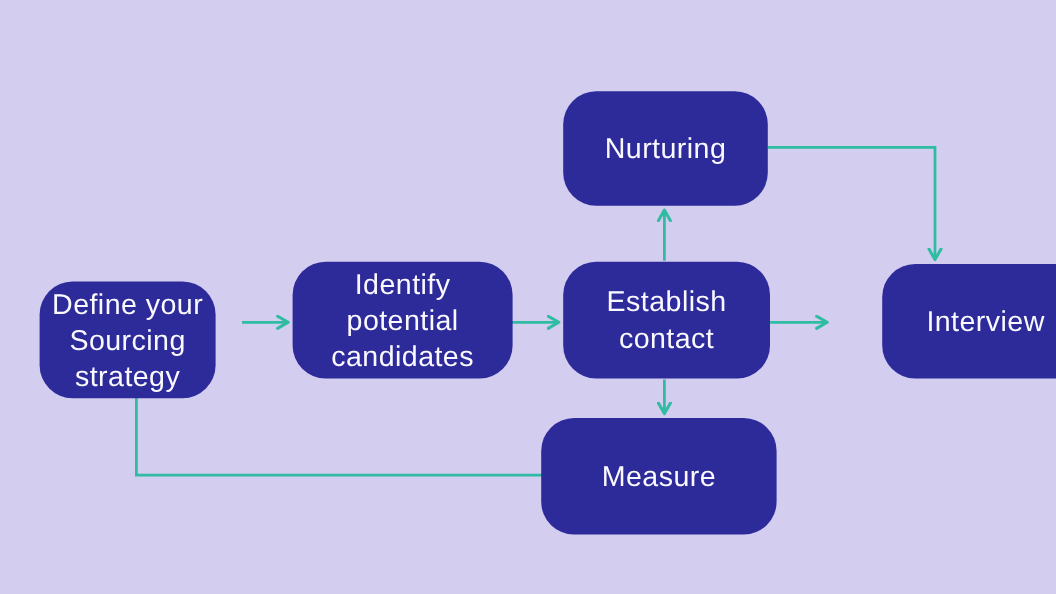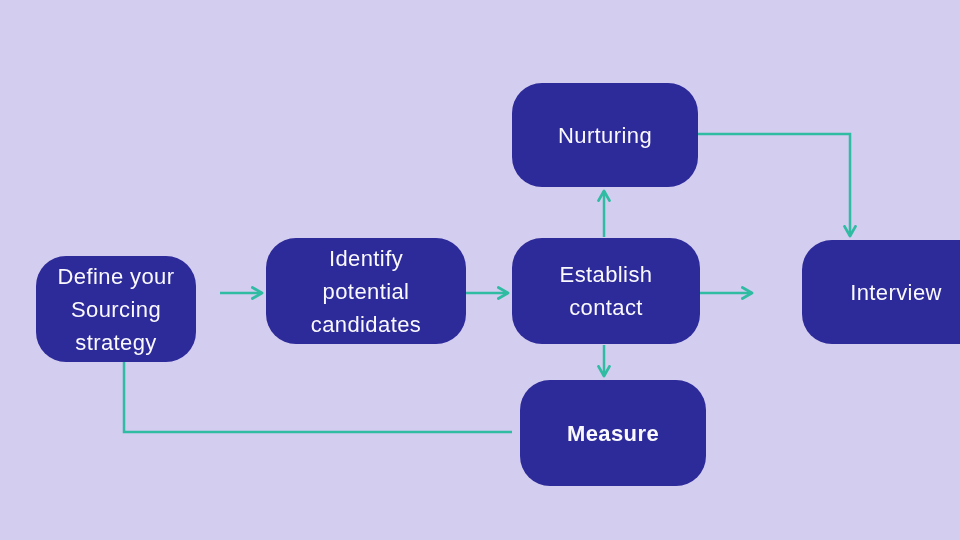--- a/index.html
+++ b/index.html
@@ -36,33 +36,33 @@
   }
   .node {
     position: absolute;
     display: flex;
     align-items: center;
     justify-content: center;
     text-align: center;
     background: var(--c-node, #2d2a9a);
     color: var(--c-text, #faf9ff);
     border-radius: 30px;
-    font-size: 22px;
+    font-size: 26px;
     line-height: 33px;
     font-weight: 500;
     letter-spacing: 0.4px;
     white-space: pre-line;
   }
   
   #n-define    { left: 36px;  top: 256px; width: 160px; height: 106px; }
   #n-identify  { left: 266px; top: 238px; width: 200px; height: 106px; }
   #n-establish { left: 512px; top: 238px; width: 188px; height: 106px; }
   #n-interview { left: 756px; top: 240px; width: 188px; height: 104px; margin-left: 46px; }
   #n-nurturing { left: 512px; top: 83px;  width: 186px; height: 104px; }
-  #n-measure   { left: 520px; top: 380px; width: 186px; height: 106px; font-weight: bold; }
+  #n-measure   { left: 492px; top: 380px; width: 214px; height: 106px; }
 </style>
 </head>
 <body>
 
 <div id="stage">
 
   <svg id="edges" viewBox="0 0 960 540" xmlns="http://www.w3.org/2000/svg">
     <defs>
       <marker id="arrowhead" viewBox="0 0 10 10" refX="8" refY="5" markerWidth="5.5" markerHeight="5.5" orient="auto-start-reverse">
         <path d="M 1 1 L 8 5 L 1 9"></path>

